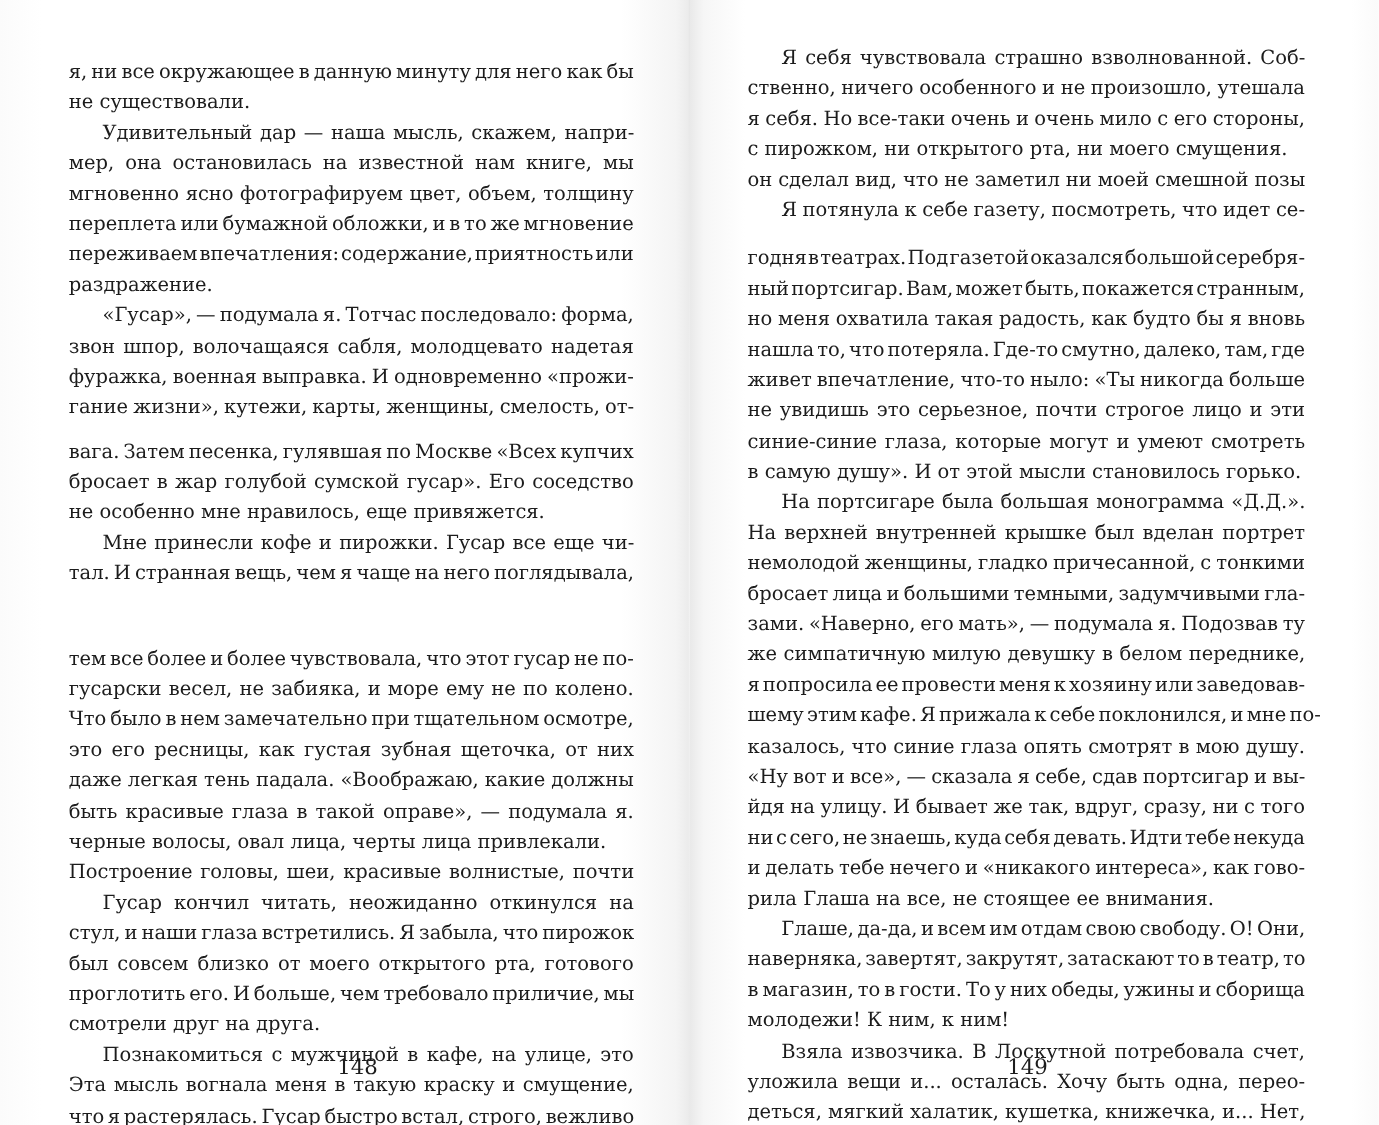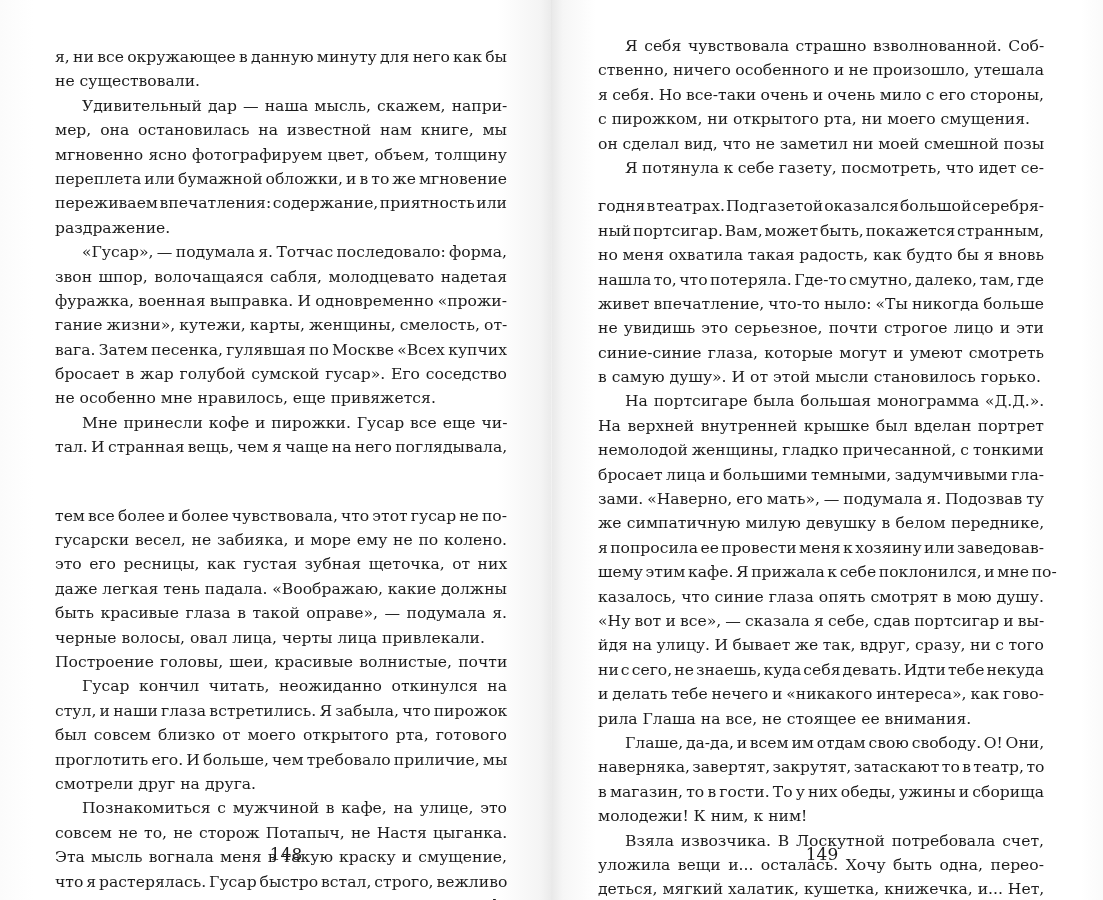--- a/index.html
+++ b/index.html
@@ -57,39 +57,39 @@
         <span class="line indent" style="display: block; word-spacing: 1.16667px;">Удивительный дар — наша мысль, скажем, напри-</span>
         <span class="line" style="display: block; word-spacing: 3.85714px;">мер, она остановилась на известной нам книге, мы</span>
         <span class="line" style="display: block; word-spacing: 0.2px;">мгновенно ясно фотографируем цвет, объем, толщину</span>
         <span class="line" style="display: block; word-spacing: -2px;">переплета или бумажной обложки, и в то же мгновение</span>
         <span class="line" style="display: block; word-spacing: -3.5px;">переживаем впечатления: содержание, приятность или</span>
         <span class="line last">раздражение.</span>
         <span class="line indent" style="display: block; word-spacing: -1.66667px;">«Гусар», — подумала я. Тотчас последовало: форма,</span>
         <span class="line" style="display: block; word-spacing: 1.4px;">звон шпор, волочащаяся сабля, молодцевато надетая</span>
         <span class="line" style="display: block; word-spacing: -0.8px;">фуражка, военная выправка. И одновременно «прожи-</span>
         <span class="line" style="display: block; word-spacing: -0.833333px;">гание жизни», кутежи, карты, женщины, смелость, от-</span>
-        <span class="line" style="display: block; word-spacing: -1.71429px;">вага. Затем песенка, гулявшая по Москве «Всех купчих</span>
+        <span class="line" style="display: block; word-spacing: -1.71429px; margin-top: 11px;">вага. Затем песенка, гулявшая по Москве «Всех купчих</span>
         <span class="line" style="display: block; word-spacing: 0.857143px;">бросает в жар голубой сумской гусар». Его соседство</span>
         <span class="line last">не особенно мне нравилось, еще привяжется.</span>
         <span class="line indent" style="display: block; word-spacing: 0.875px;">Мне принесли кофе и пирожки. Гусар все еще чи-</span>
         <span class="line" style="display: block; word-spacing: -1.66667px;">тал. И странная вещь, чем я чаще на него поглядывала,</span>
         <span class="line" style="display: block; word-spacing: -1.9px; margin-top: 44px;">тем все более и более чувствовала, что этот гусар не по-</span>
         <span class="line" style="display: block; word-spacing: 0.777778px;">гусарски весел, не забияка, и море ему не по колено.</span>
+        <span class="line" style="display: block; word-spacing: -1.85714px;">Что было в нем замечательно при тщательном осмотре,</span>
         <span class="line" style="display: block; word-spacing: 2.5px;">это его ресницы, как густая зубная щеточка, от них</span>
         <span class="line" style="display: block; word-spacing: -0.166667px;">даже легкая тень падала. «Воображаю, какие должны</span>
         <span class="line" style="display: block; word-spacing: 1.5px;">быть красивые глаза в такой оправе», — подумала я.</span>
         <span class="line last">черные волосы, овал лица, черты лица привлекали.</span>
         <span class="line" style="display: block; word-spacing: 1.2px;">Построение головы, шеи, красивые волнистые, почти</span>
         <span class="line indent" style="display: block; word-spacing: 4.6px;">Гусар кончил читать, неожиданно откинулся на</span>
         <span class="line" style="display: block; word-spacing: -1.75px;">стул, и наши глаза встретились. Я забыла, что пирожок</span>
         <span class="line" style="display: block; word-spacing: 2.14286px;">был совсем близко от моего открытого рта, готового</span>
         <span class="line" style="display: block; word-spacing: -1.85714px;">проглотить его. И больше, чем требовало приличие, мы</span>
         <span class="line last">смотрели друг на друга.</span>
         <span class="line indent" style="display: block; word-spacing: 1.71429px;">Познакомиться с мужчиной в кафе, на улице, это</span>
-        <span class="line" style="display: block; word-spacing: 1.25px;">совсем не то, не сторож Потапыч, не Настя цыганка.</span>
         <span class="line" style="display: block; word-spacing: 1.125px;">Эта мысль вогнала меня в такую краску и смущение,</span>
         <span class="line" style="display: block; word-spacing: -2px;">что я растерялась. Гусар быстро встал, строго, вежливо</span>
         <span class="line" style="display: block; word-spacing: -0.555556px; margin-left: 45px;">поклонился мне и направился к выходу. Его кофе и га-</span>
         <span class="line last">зета остались.</span>
       </div>
     <div class="folio">148</div>
   </div>
   <div class="gutter"></div>
   <div class="page right">
     <div class="text" id="right-text">

